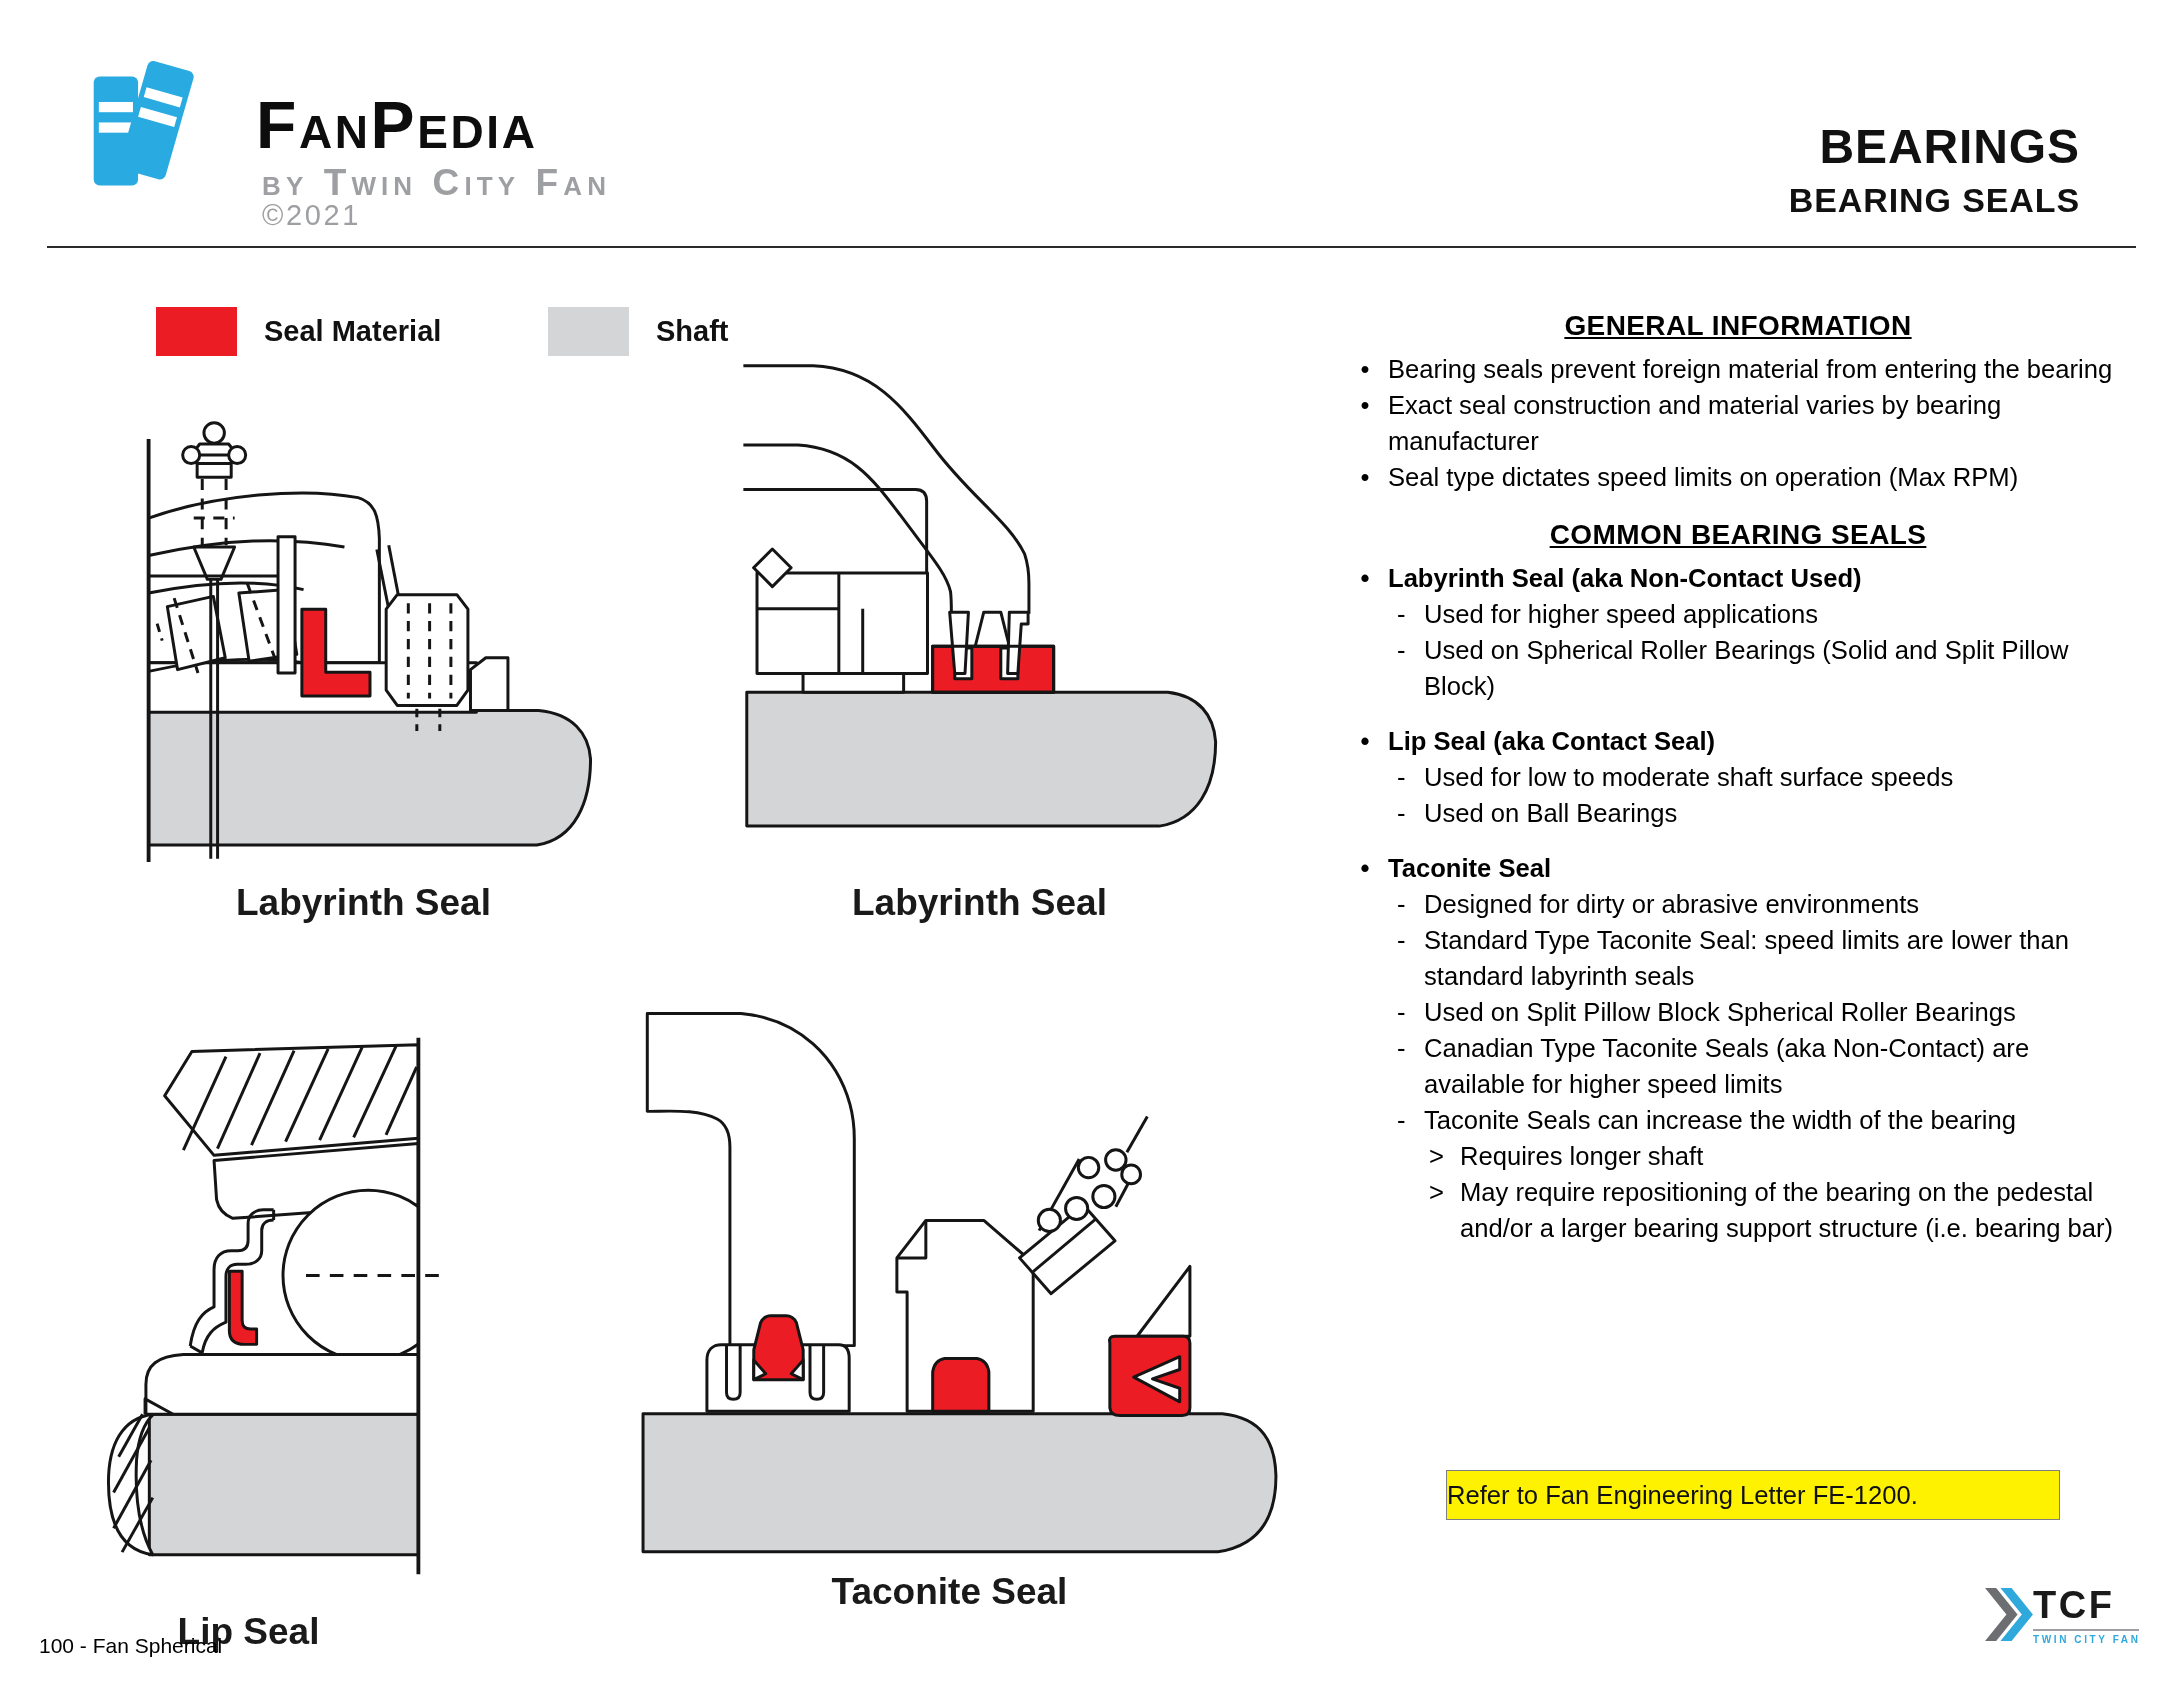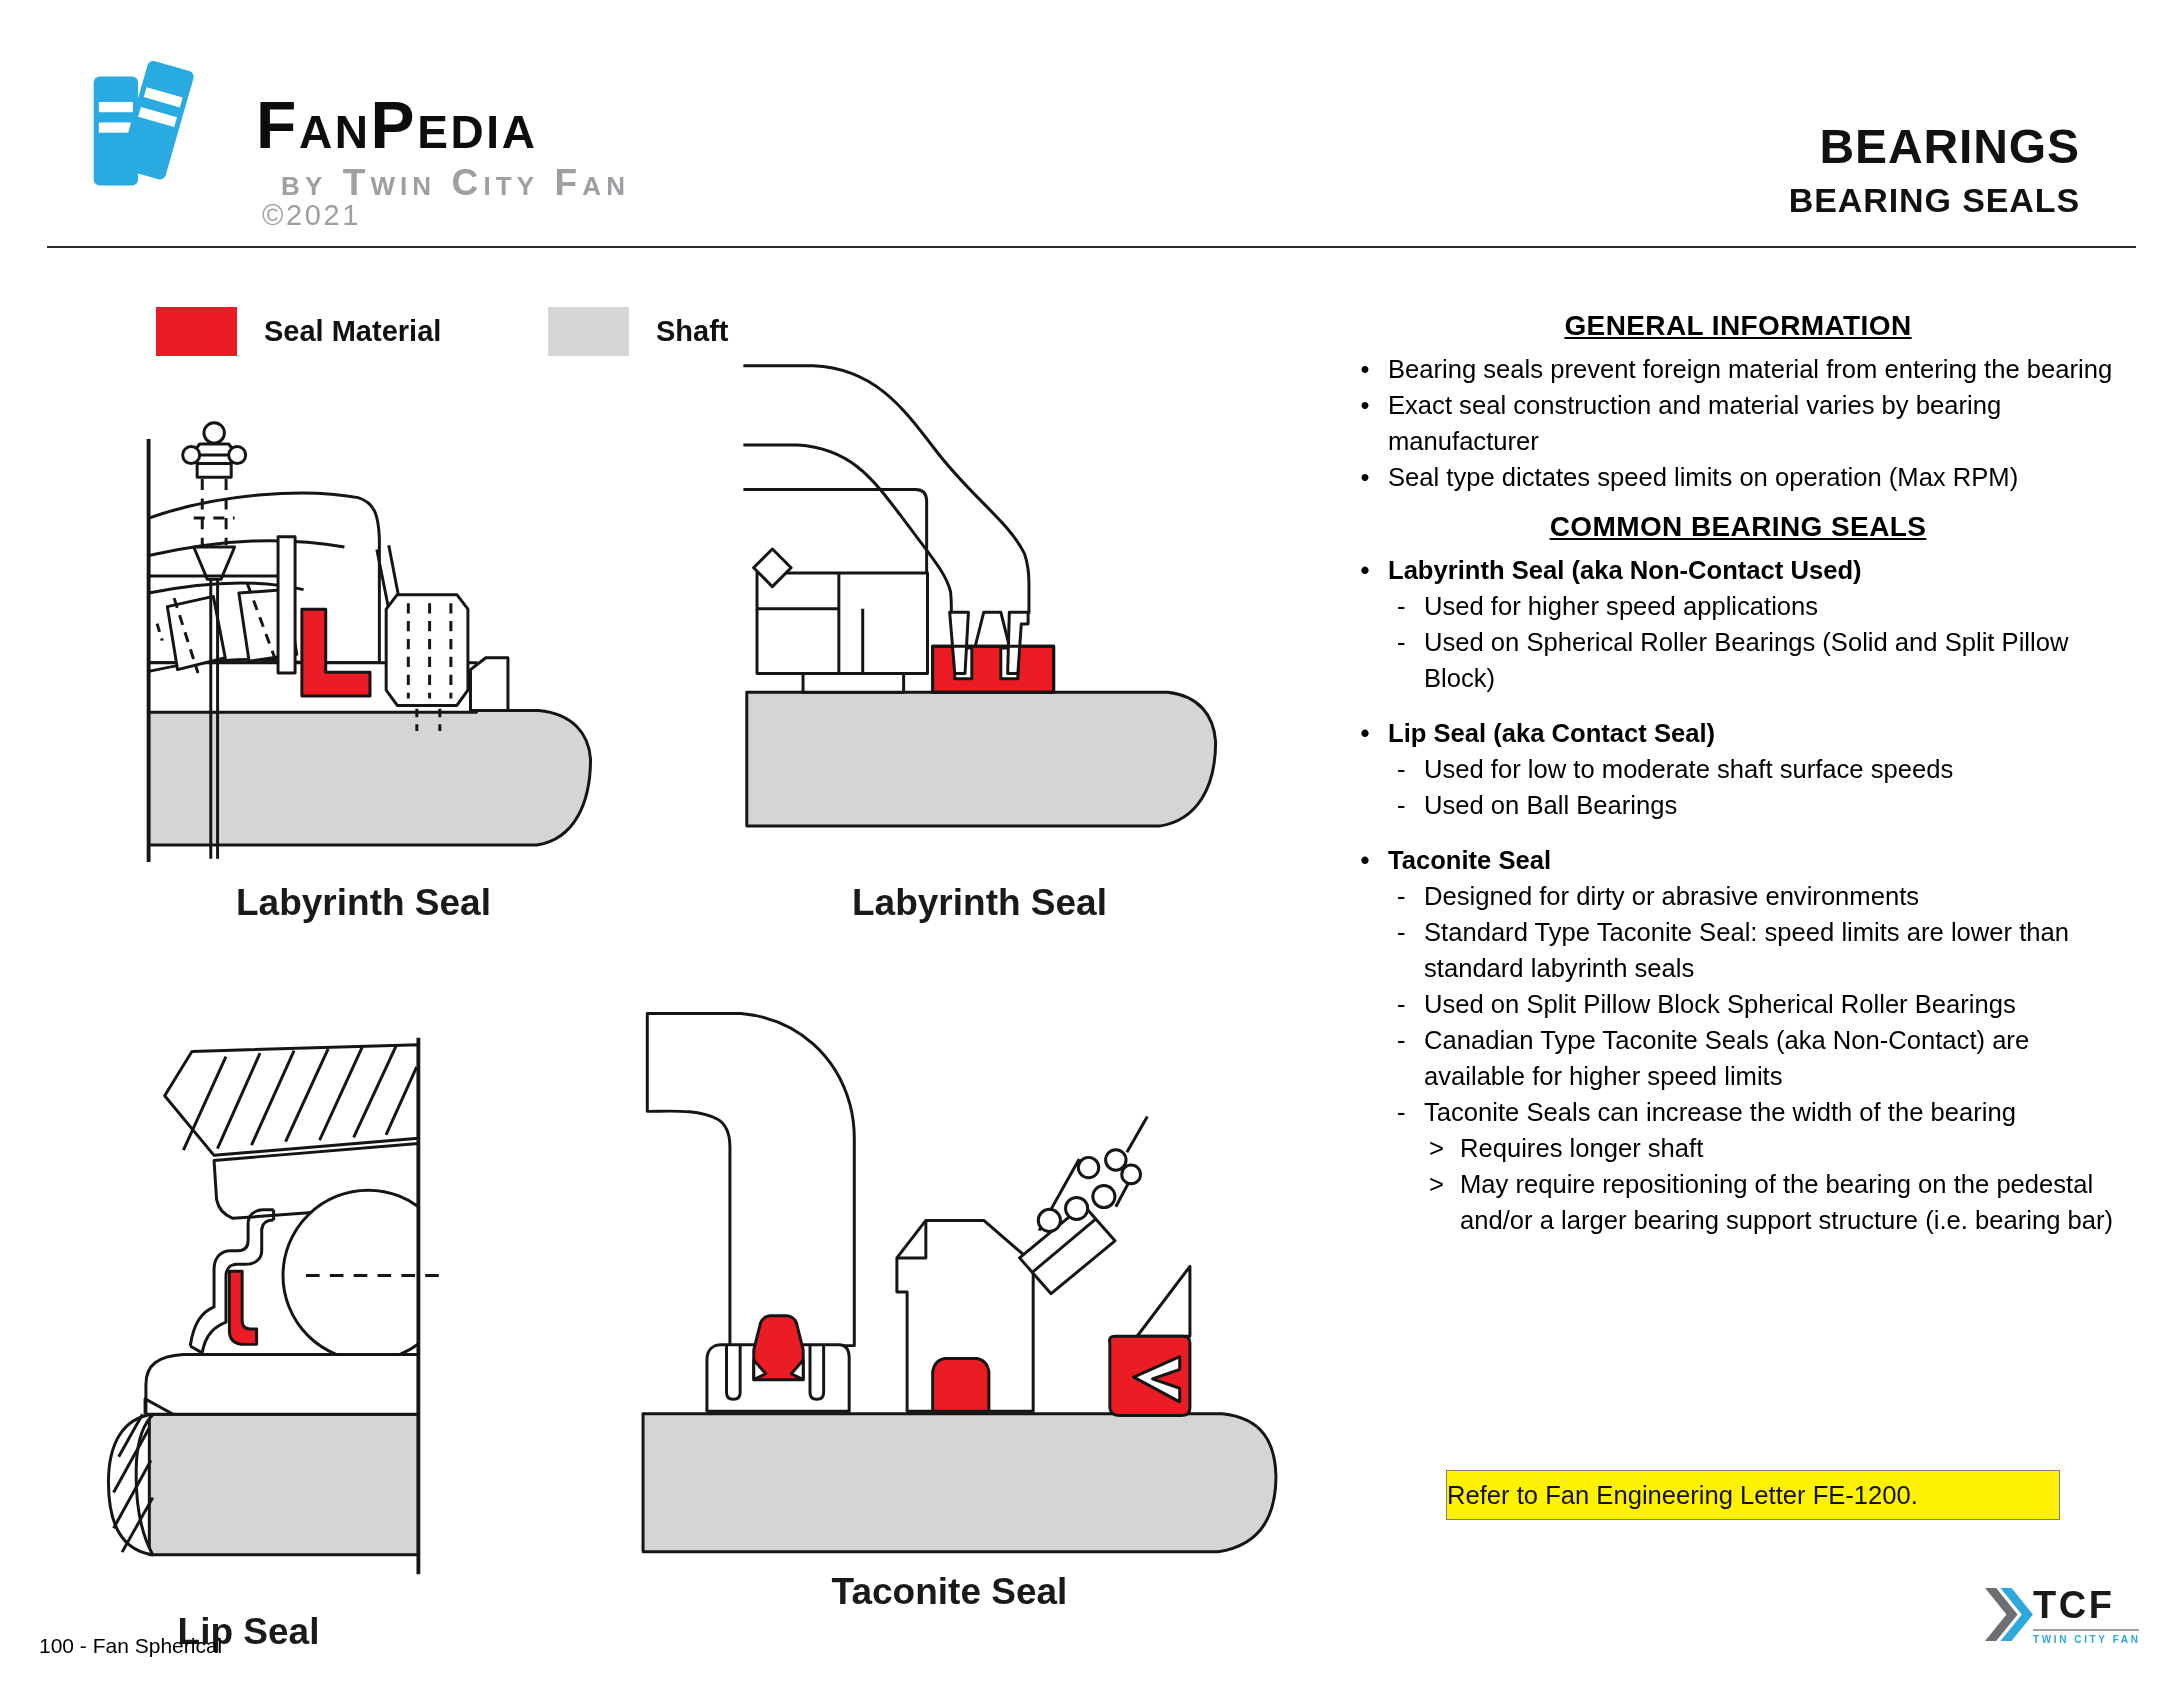--- a/index.html
+++ b/index.html
@@ -3,36 +3,36 @@
 <meta charset="utf-8">
 <style>
   html,body{margin:0;padding:0;background:#ffffff;}
   body{width:2181px;height:1685px;position:relative;font-family:"Liberation Sans",sans-serif;color:#111;overflow:hidden;}
   .abs{position:absolute;}
 
   
   .books{position:absolute;left:92px;top:61px;width:145px;height:128px;}
   .rule{position:absolute;left:47px;top:246px;width:2089px;height:1.7px;background:#2b2b2b;}
   .brand-title{position:absolute;left:256px;top:92px;font-weight:bold;font-size:66px;letter-spacing:2.6px;color:#0d0d0d;font-variant:small-caps;line-height:1;}
-  .brand-sub{position:absolute;left:262px;top:164px;font-weight:bold;font-size:37px;letter-spacing:5.1px;color:#9d9fa2;font-variant:small-caps;line-height:1;margin-left:19px;}
+  .brand-sub{position:absolute;left:262px;top:164px;font-weight:bold;font-size:37px;letter-spacing:5.1px;color:#9d9fa2;font-variant:small-caps;line-height:1;}
   .brand-copy{position:absolute;left:262px;top:201px;font-size:29px;letter-spacing:2.6px;color:#9d9fa2;line-height:1;}
   .page-title{position:absolute;right:101px;top:119px;font-size:48px;font-weight:bold;letter-spacing:0.9px;}
   .page-subtitle{position:absolute;right:101px;top:181px;font-size:34px;font-weight:bold;letter-spacing:0.9px;}
 
   
   .swatch{position:absolute;width:81px;height:49px;border:0;}
   .legend-label{position:absolute;font-size:29px;font-weight:bold;line-height:49px;}
 
   
   .caption{position:absolute;font-size:37px;font-weight:bold;text-align:center;color:#1a1a1a;}
 
   
   .rcol{position:absolute;left:1357px;top:308px;width:762px;font-size:25.6px;line-height:36px;color:#000;}
   .rhead{font-size:28px;font-weight:bold;text-align:center;text-decoration:underline;margin:0 0 6.8px 0;letter-spacing:0.4px;}
-  .rhead2{margin-top:14px;}
+  .rhead2{margin-top:22px;}
   .b-item{position:relative;padding-left:31px;margin:0;}
   .b-item::before{content:"\2022";position:absolute;left:3.4px;top:0;}
   .b-bold{font-weight:bold;}
   .gap{margin-top:19px;}
   .s-item{position:relative;padding-left:67px;margin:0;}
   .s-item::before{content:"-";position:absolute;left:40px;top:0;}
   .ss-item{position:relative;padding-left:103px;margin:0;}
   .ss-item::before{content:">";position:absolute;left:72px;top:0;}
 
   

